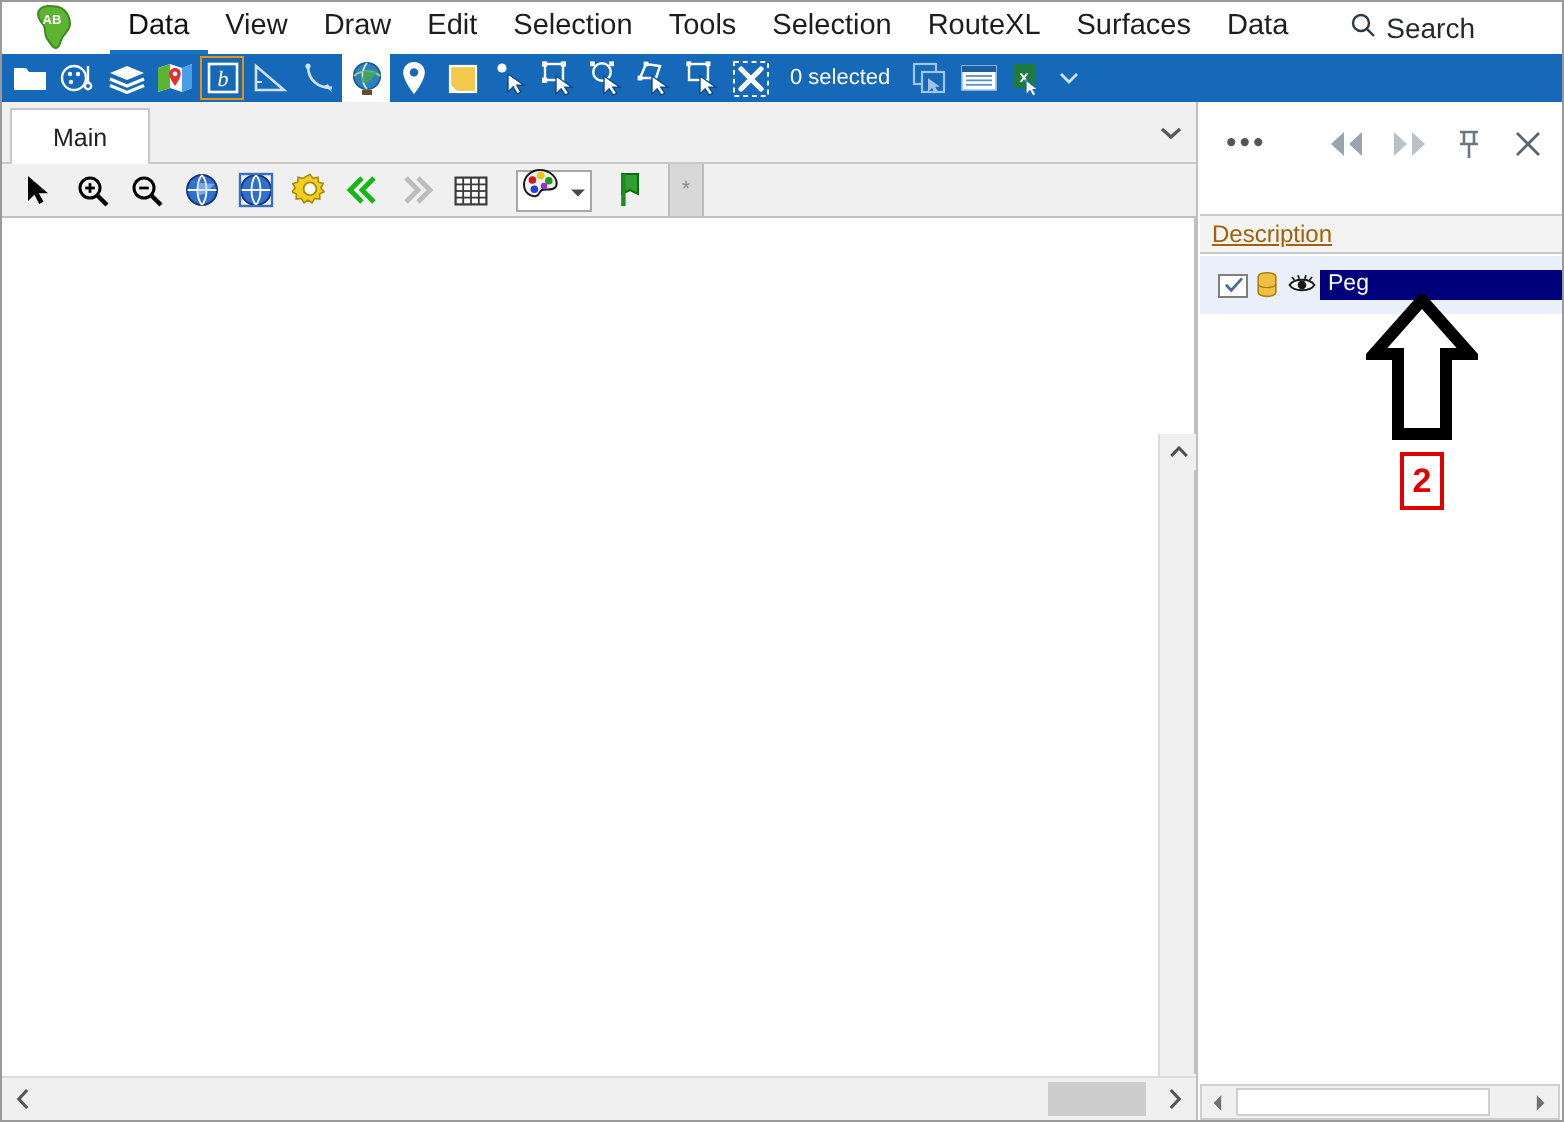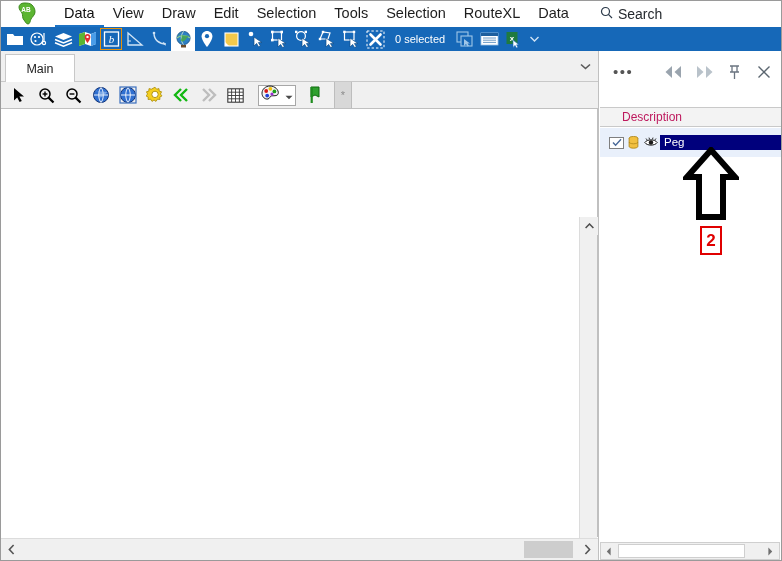--- a/index.html
+++ b/index.html
@@ -199,22 +199,22 @@
     display: flex; align-items: center; justify-content: center;
     color: #6b7480;
   }
   .rp-dots { margin-right: auto; padding-left: 14px; color:#555; letter-spacing:1.5px; font-size:15px; line-height:8px;}
   .desc-header {
     position: absolute; left: 1px; top: 56px;
     width: 182px; height: 20px;
     background: #f3f3f3;
     border-top: 1px solid #c9c9c9;
     border-bottom: 1px solid #c9c9c9;
-    font-size: 12px; color: #be185d;
-    display: flex; align-items: center; padding-left: 22px;
+    font-size: 12px; color: #a16207;
+    display: flex; align-items: center; padding-left: 6px; text-decoration: underline;
   }
   .tree-row {
     position: absolute; left: 1px; top: 77px;
     width: 182px; height: 29px;
     display: flex; align-items: center;
     background: #e9f0fb;
   }
   .tree-check {
     width: 15px; height: 12px; margin-left: 9px;
     border: 1px solid #7f7f7f; background: #fff;
@@ -280,20 +280,21 @@
     </div>
 
     <div class="menu-item active">Data</div>
     <div class="menu-item">View</div>
     <div class="menu-item">Draw</div>
     <div class="menu-item">Edit</div>
     <div class="menu-item">Selection</div>
     <div class="menu-item">Tools</div>
     <div class="menu-item">Selection</div>
     <div class="menu-item">RouteXL</div>
+    <div class="menu-item">Surfaces</div>
     <div class="menu-item">Data</div>
 
     <div class="search-box">
       <span>
         <svg width="13" height="13" viewBox="0 0 13 13">
           <circle cx="5.5" cy="5.5" r="4" fill="none" stroke="#2b3a4a" stroke-width="1.2"></circle>
           <line x1="8.4" y1="8.4" x2="12" y2="12" stroke="#2b3a4a" stroke-width="1.2"></line>
         </svg>
       </span>
       <span>Search</span>

